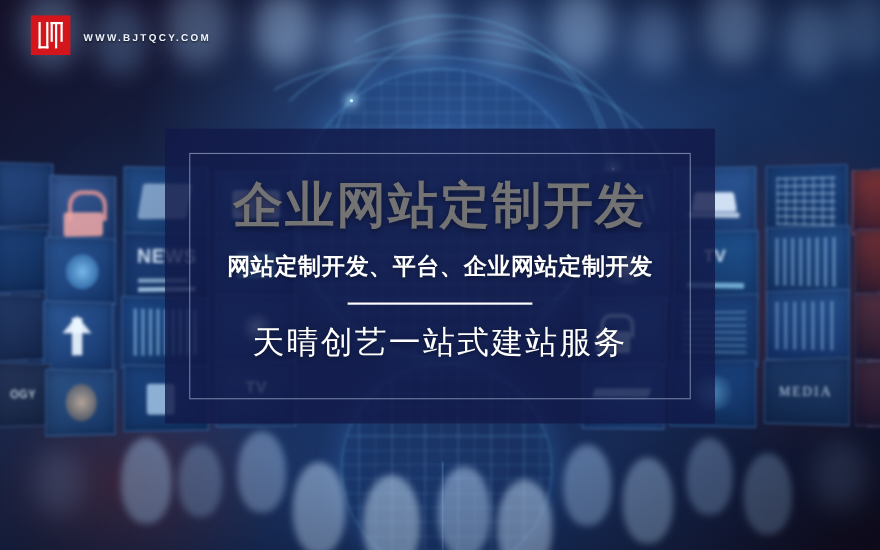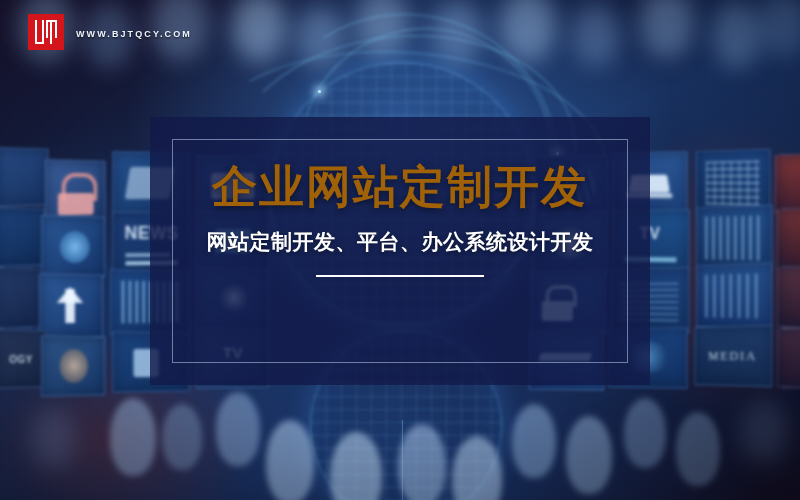--- a/index.html
+++ b/index.html
@@ -87,21 +87,21 @@
     background:rgba(18,25,72,.80);
     z-index:30;
   }
   .panel-inner{
     position:absolute;left:22px;top:22px;right:22px;bottom:22px;
     border:1px solid rgba(190,205,235,.55);
     display:flex;flex-direction:column;align-items:center;justify-content:flex-start;
   }
   .title{
     font-family:"Liberation Serif","DejaVu Serif",serif;
-    font-weight:700;font-size:45px;line-height:50px;color:#a16207;
+    font-weight:700;font-size:45px;line-height:50px;color:#737373;
     letter-spacing:2px;margin-top:22px;white-space:nowrap;
     text-shadow:0 2px 6px rgba(0,0,0,.45);
   }
   .subtitle{
     font-family:"DejaVu Sans","Liberation Sans",sans-serif;
     font-weight:700;font-size:21px;line-height:26px;color:#ffffff;
     letter-spacing:.5px;margin-top:17px;white-space:nowrap;
     text-shadow:0 1px 4px rgba(0,0,0,.45);
   }
   .rule{width:168px;height:2px;background:#ffffff;margin-top:20px;}
@@ -277,18 +277,19 @@
         <div class="m3"></div>
     </div>
     <div class="logo-text">
       <div class="logo-url">WWW.BJTQCY.COM</div>
     </div>
   </div>
 
   <div class="panel">
     <div class="panel-inner">
       <div class="title">企业网站定制开发</div>
-      <div class="subtitle">网站定制开发、平台、办公系统设计开发</div>
+      <div class="subtitle">网站定制开发、平台、企业网站定制开发</div>
       <div class="rule"></div>
+      <div class="tagline">天晴创艺一站式建站服务</div>
     </div>
   </div>
 
 </div>
 
 </body></html>

